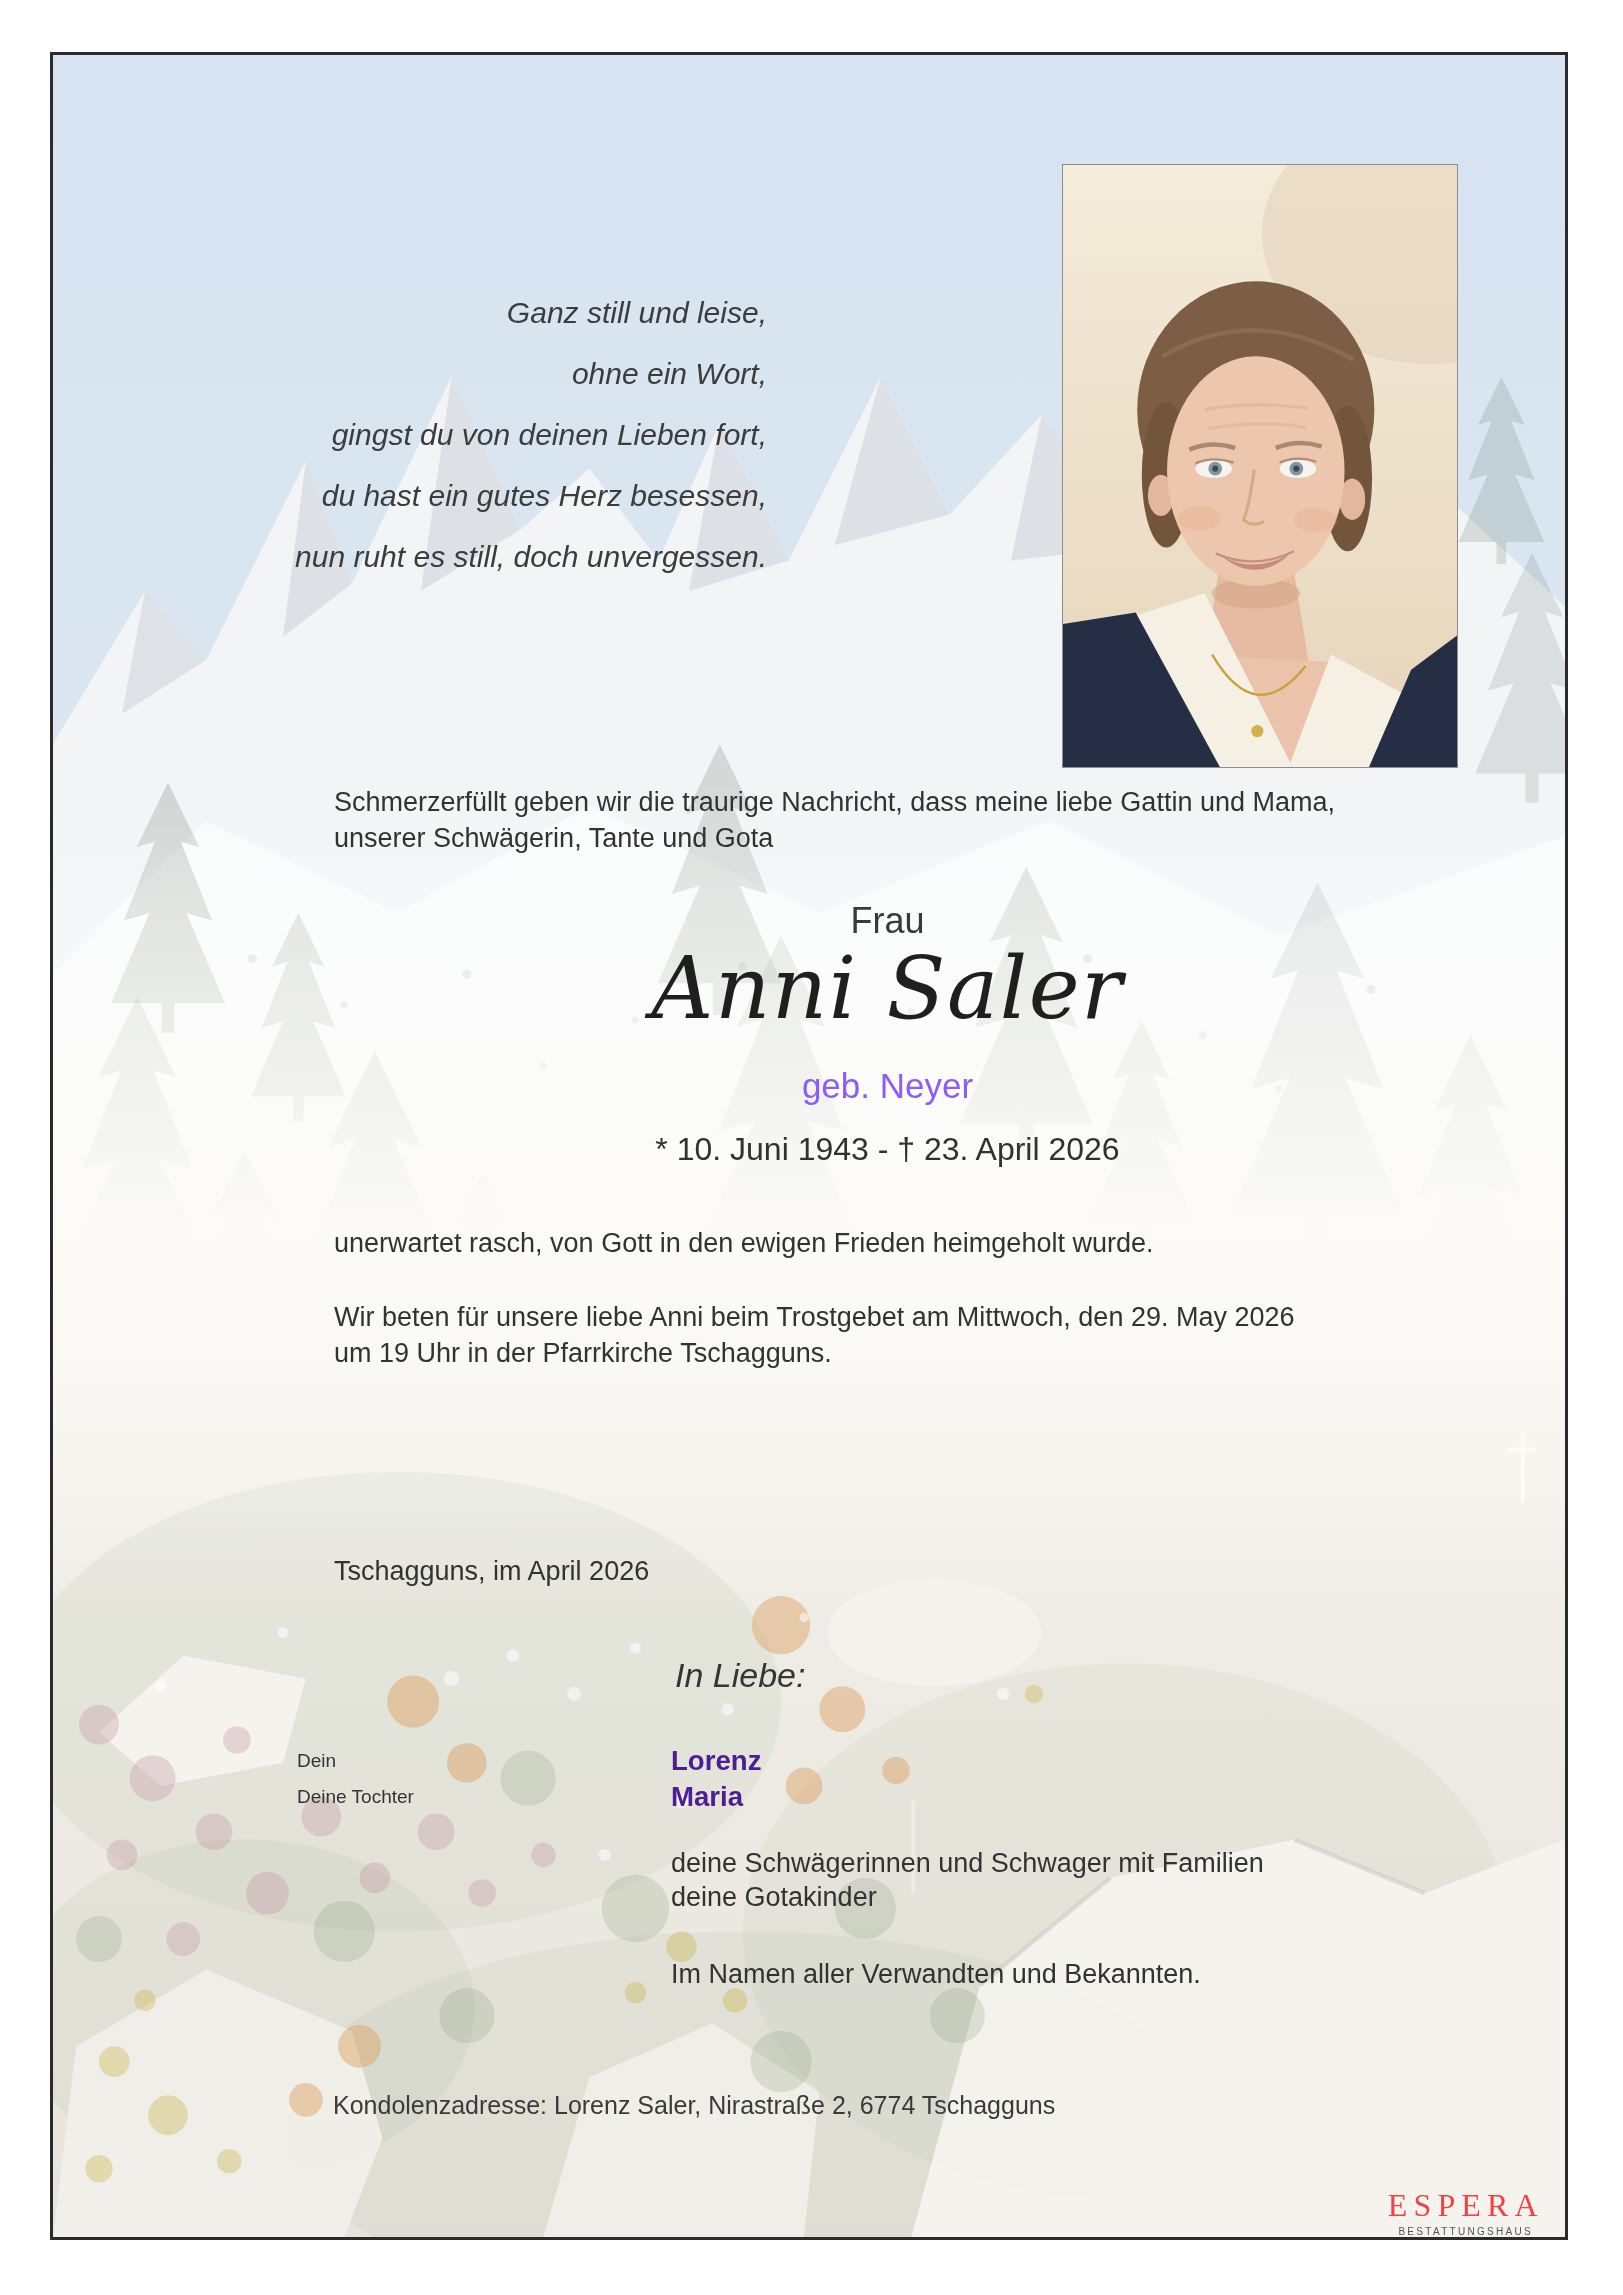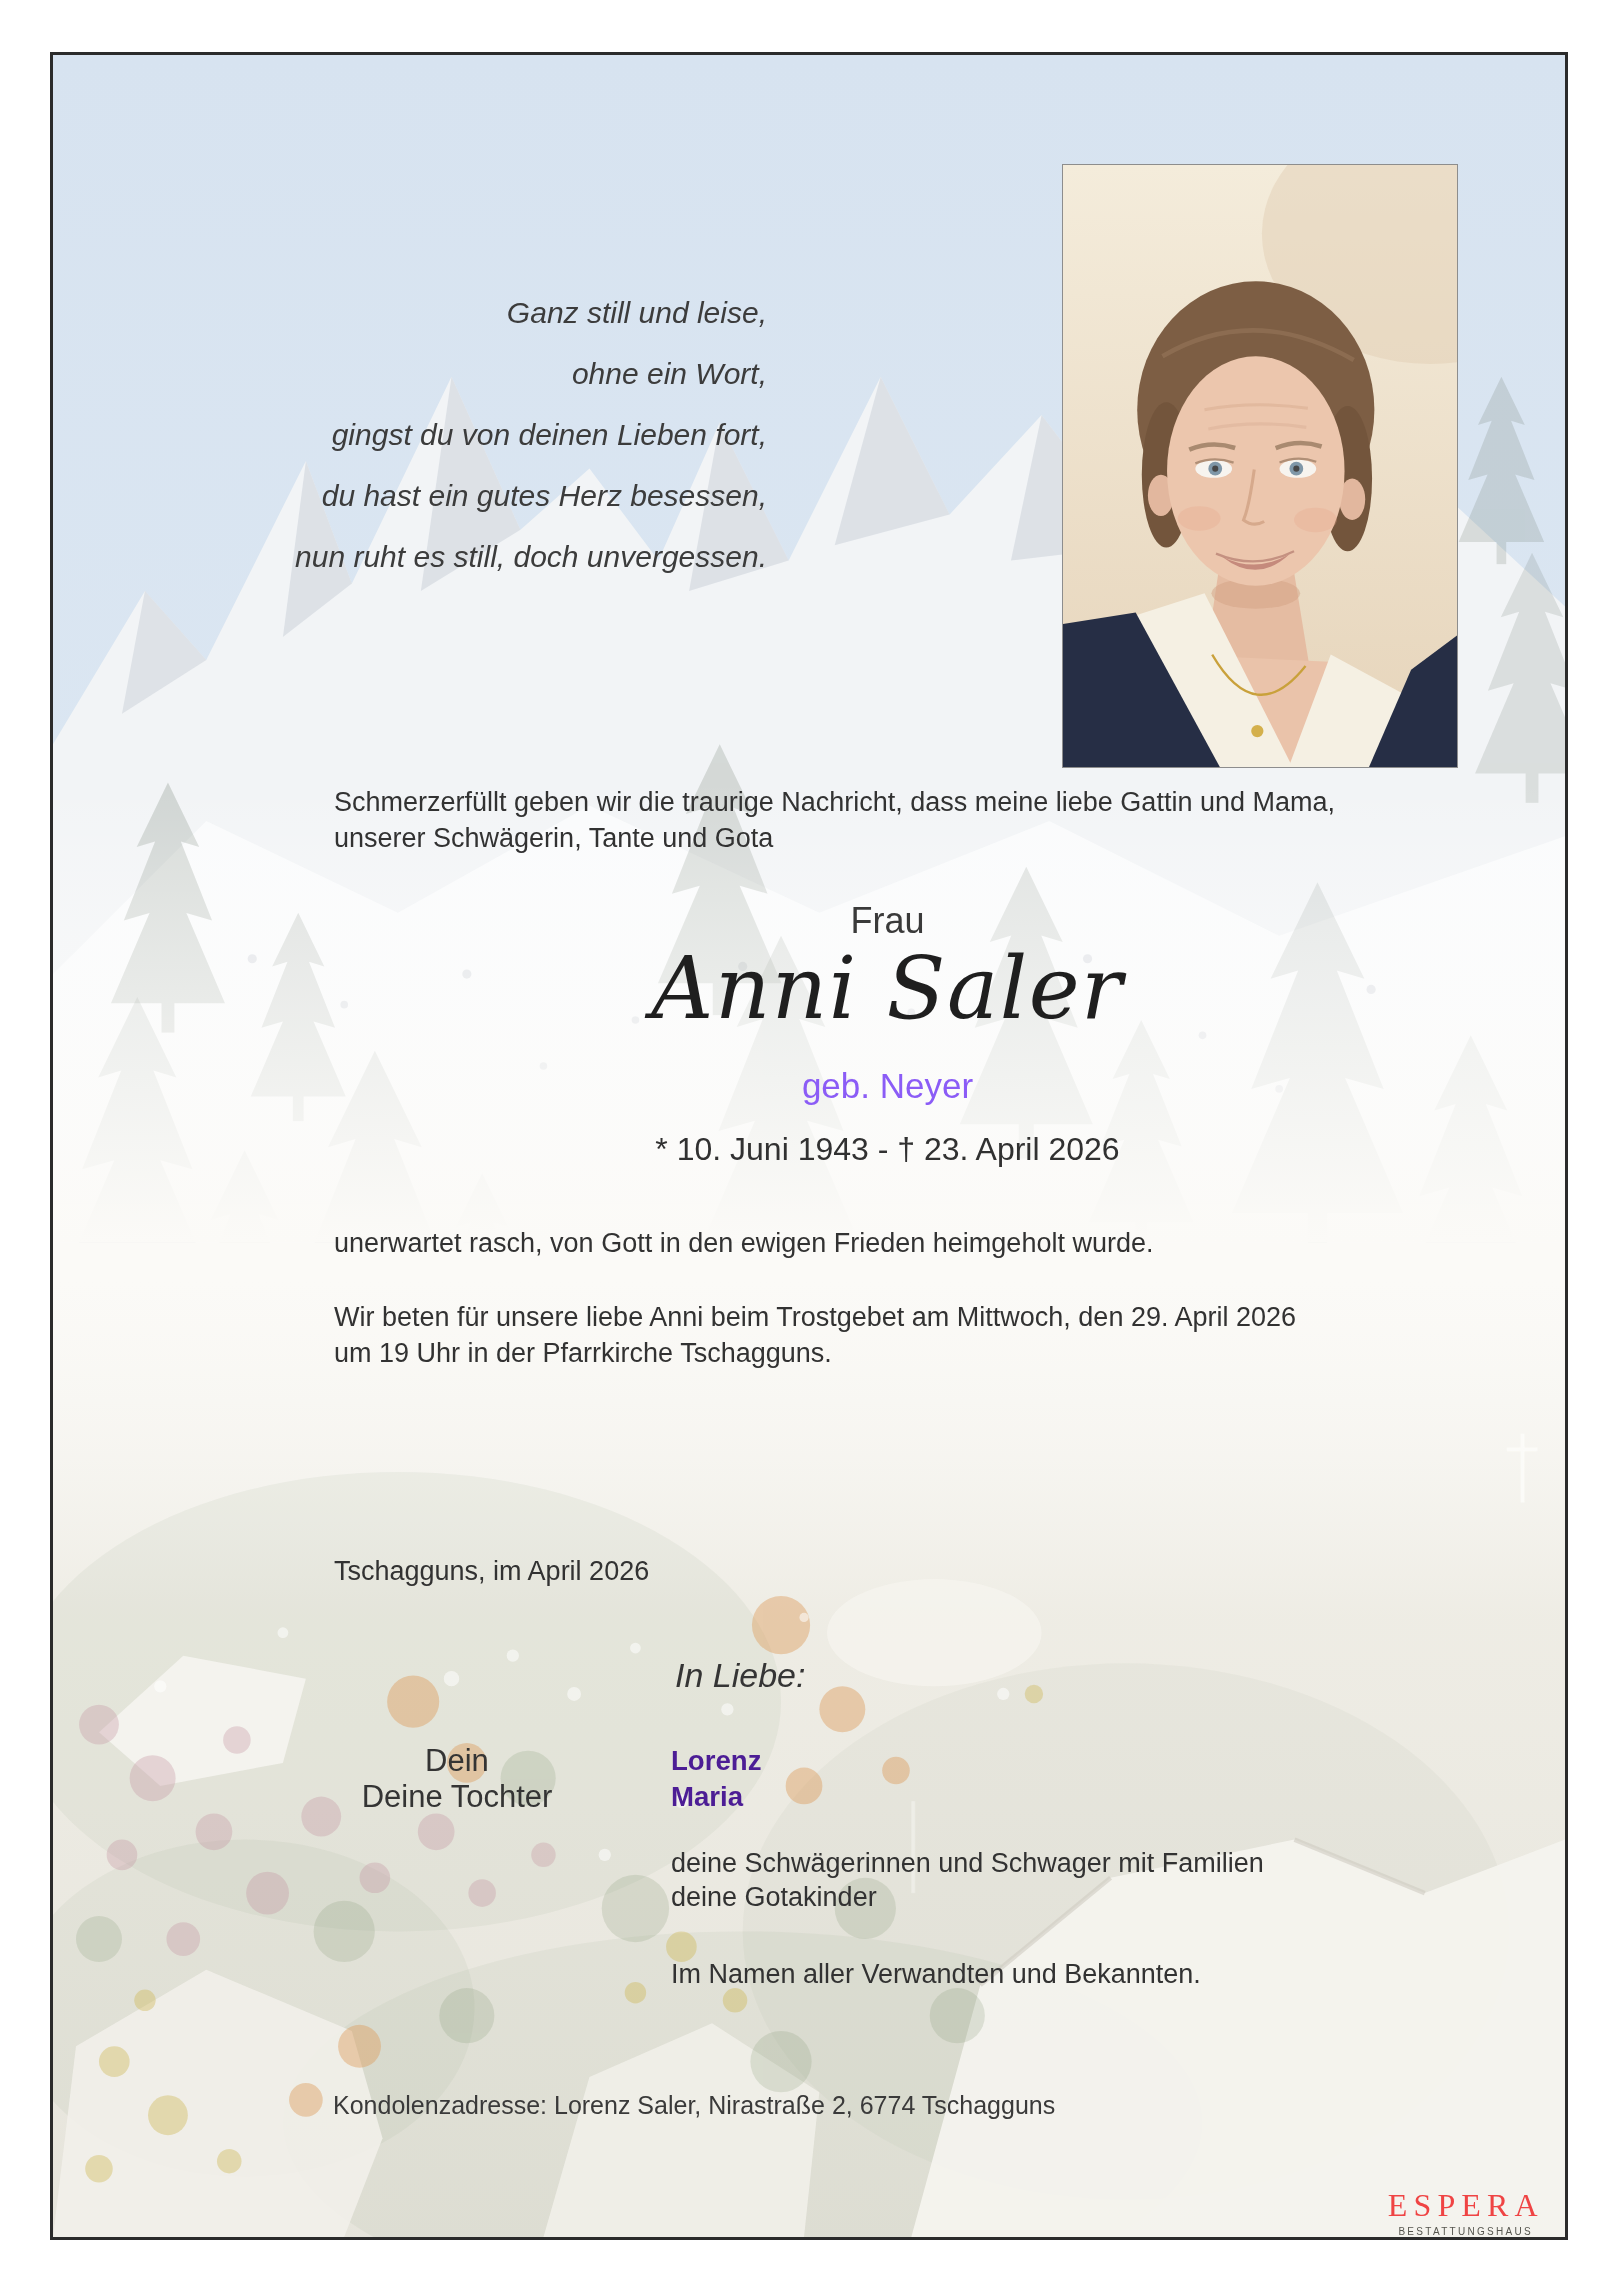--- a/index.html
+++ b/index.html
@@ -11,21 +11,21 @@
   .txt{position:absolute;z-index:3;}
   .poem{font-style:italic;font-size:30px;line-height:61px;color:#3c3c3c;text-align:right;white-space:nowrap;}
   .body-line{font-size:27px;line-height:36px;color:#323232;white-space:nowrap;}
   .center-col{left:281px;width:1107px;text-align:center;}
   .salutation{font-size:36px;line-height:36px;color:#3a3a3a;}
   .name-script{font-family:"DejaVu Serif",serif;font-style:italic;font-size:86px;line-height:103px;color:#1f1f1f;letter-spacing:1.5px;}
   .maiden{font-size:35px;line-height:36px;color:#8b5cf6;}
   .dates{font-size:32px;line-height:36px;color:#313131;margin-top:26px;}
   .inliebe{font-style:italic;font-size:34px;line-height:41px;color:#353535;}
   .m-row{position:absolute;left:0;width:765px;height:36px;}
-  .m-label{position:absolute;left:230px;width:348px;text-align:center;font-size:31px;line-height:36px;color:#343434;white-space:nowrap;}
+  .m-label{position:absolute;left:244px;width:348px;text-align:left;font-size:19px;line-height:36px;color:#343434;white-space:nowrap;}
   .m-name{position:absolute;left:618px;font-size:27.6px;line-height:36px;font-weight:700;color:#4c1d95;white-space:nowrap;}
   .condolence{font-size:25px;line-height:32px;color:#3a3a3a;white-space:nowrap;}
   .photo{position:absolute;left:1009px;top:109px;width:394px;height:602px;border:1.5px solid #8d8d8d;z-index:2;background:#efe5d2;}
   .logo{position:absolute;right:21.4px;top:2132px;z-index:3;text-align:center;}
   .logo-name{font-family:"Liberation Serif",serif;font-size:32px;letter-spacing:6.1px;color:#ef4444;line-height:37px;white-space:nowrap;}
   .logo-sub{font-family:"Liberation Sans",sans-serif;font-size:10px;letter-spacing:2.3px;color:#55554e;line-height:15.3px;white-space:nowrap;}
 </style>
 </head>
 <body>
 
@@ -250,21 +250,21 @@
     </div>
 
     <div class="txt center-col salutation" style="top:848px;">Frau</div>
     <div class="txt center-col name-script" style="top:882px;">Anni Saler</div>
     <div class="txt center-col maiden" style="top:1013px;">geb. Neyer</div>
     <div class="txt center-col dates" style="top:1050px;">* 10. Juni 1943 - † 23. April 2026</div>
 
     <div class="txt body-line" style="left:281px;top:1170px;">unerwartet rasch, von Gott in den ewigen Frieden heimgeholt wurde.</div>
 
     <div class="txt" style="left:281px;top:1244px;">
-      <div class="body-line">Wir beten für unsere liebe Anni beim Trostgebet am Mittwoch, den 29. April 2026</div>
+      <div class="body-line">Wir beten für unsere liebe Anni beim Trostgebet am Mittwoch, den 29. May 2026</div>
       <div class="body-line">um 19 Uhr in der Pfarrkirche Tschagguns.</div>
     </div>
 
 
     <div class="txt body-line" style="left:281px;top:1498px;">Tschagguns, im April 2026</div>
 
     <div class="txt inliebe" style="left:622px;top:1600px;">In Liebe:</div>
 
     <div class="m-row txt" style="top:1688px;">
       <div class="m-label">Dein</div>

